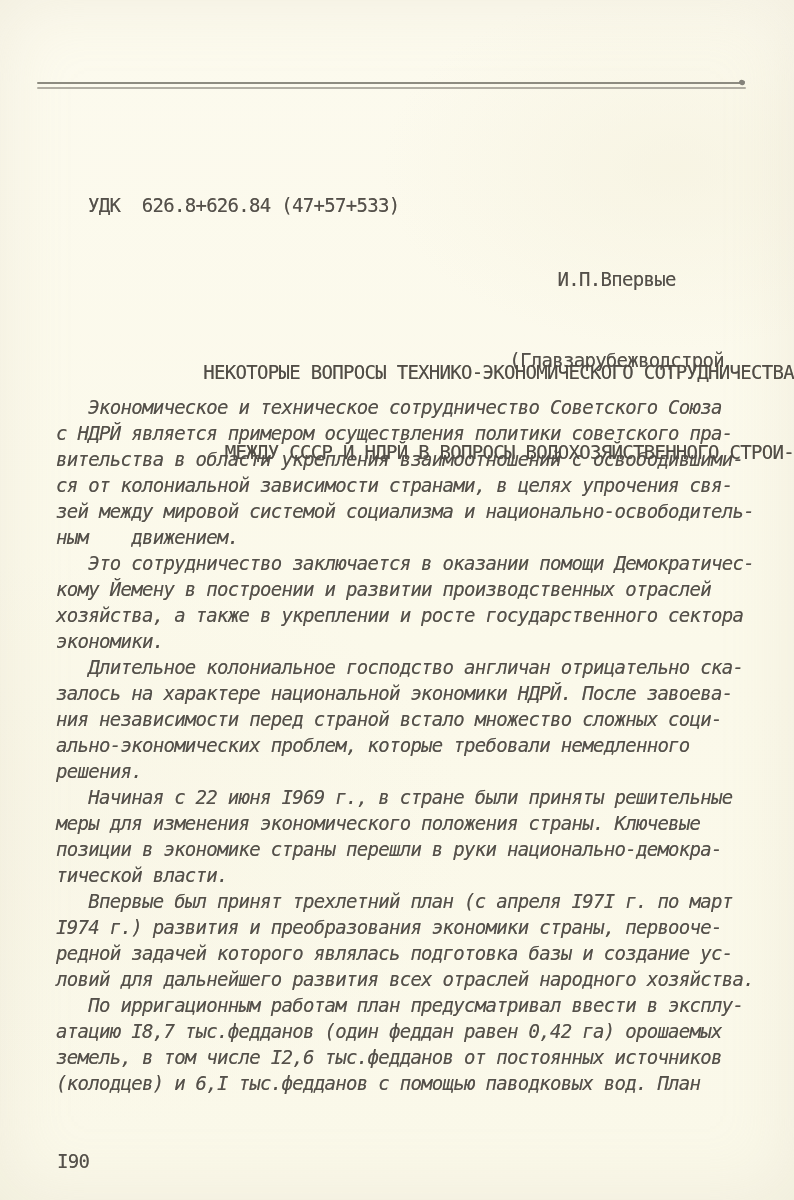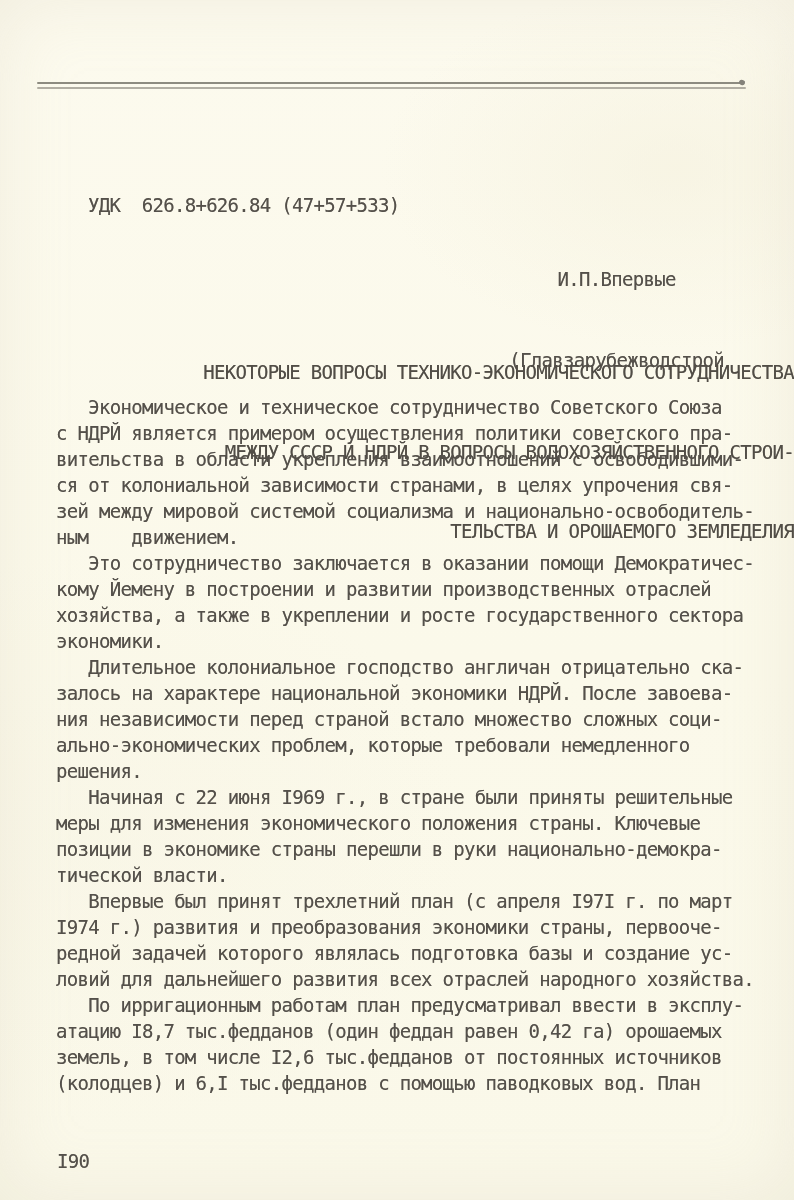--- a/index.html
+++ b/index.html
@@ -29,21 +29,21 @@
   .top-rule{position:absolute;left:37px;top:82px;width:709px;}
   .top-rule .r1{position:relative;width:706px;height:2px;background:#8d8b80;border-radius:1px;}
   .top-rule .r1 .end-dot{position:absolute;right:-2px;top:-2px;width:6px;height:5px;background:#84827a;border-radius:50% 40% 50% 40%;transform:rotate(18deg);}
   .top-rule .r2{width:709px;height:2px;background:#a3a095;opacity:.85;margin-top:3px;border-radius:1px;}
   
   .udc{position:absolute;left:64px;top:192px;margin-left:24px;}
   .author-block{position:absolute;right:70px;top:212px;text-align:center;line-height:27px;}
   
   .title-block{position:absolute;left:0;right:0;top:306px;text-align:right;line-height:26.5px;color:#514d46;}
   
-  .body-text{position:absolute;left:56px;top:394px;}
+  .body-text{position:absolute;left:56px;top:394px;font-style:italic;}
   .page-number{position:absolute;left:57px;top:1148px;}
 </style>
 </head>
 <body>
 
 <div class="page">
 
   <div class="top-rule">
     <div class="r1">
         <span class="end-dot"></span>
@@ -54,20 +54,19 @@
   <div class="udc txt">УДК  626.8+626.84 (47+57+533)</div>
 
   <div class="author-block txt">
     <div>И.П.Впервые</div>
     <div>(Главзарубежводстрой</div>
   </div>
 
   <div class="title-block txt">
     <div>НЕКОТОРЫЕ ВОПРОСЫ ТЕХНИКО-ЭКОНОМИЧЕСКОГО СОТРУДНИЧЕСТВА</div>
     <div>МЕЖДУ СССР И НДРЙ В ВОПРОСЫ ВОДОХОЗЯЙСТВЕННОГО СТРОИ-</div>
-    <div>ТЕЛЬСТВА И ОРОШАЕМОГО ЗЕМЛЕДЕЛИЯ</div>
   </div>
 
   <div class="body-text txt"><div>   Экономическое и техническое сотрудничество Советского Союза</div><div>с НДРЙ является примером осуществления политики советского пра-</div><div>вительства в области укрепления взаимоотношений с освободившими-</div><div>ся от колониальной зависимости странами, в целях упрочения свя-</div><div>зей между мировой системой социализма и национально-освободитель-</div><div>ным    движением.</div><div>   Это сотрудничество заключается в оказании помощи Демократичес-</div><div>кому Йемену в построении и развитии производственных отраслей</div><div>хозяйства, а также в укреплении и росте государственного сектора</div><div>экономики.</div><div>   Длительное колониальное господство англичан отрицательно ска-</div><div>залось на характере национальной экономики НДРЙ. После завоева-</div><div>ния независимости перед страной встало множество сложных соци-</div><div>ально-экономических проблем, которые требовали немедленного</div><div>решения.</div><div>   Начиная с 22 июня I969 г., в стране были приняты решительные</div><div>меры для изменения экономического положения страны. Ключевые</div><div>позиции в экономике страны перешли в руки национально-демокра-</div><div>тической власти.</div><div>   Впервые был принят трехлетний план (с апреля I97I г. по март</div><div>I974 г.) развития и преобразования экономики страны, первооче-</div><div>редной задачей которого являлась подготовка базы и создание ус-</div><div>ловий для дальнейшего развития всех отраслей народного хозяйства.</div><div>   По ирригационным работам план предусматривал ввести в эксплу-</div><div>атацию I8,7 тыс.федданов (один феддан равен 0,42 га) орошаемых</div><div>земель, в том числе I2,6 тыс.федданов от постоянных источников</div><div>(колодцев) и 6,I тыс.федданов с помощью паводковых вод. План</div></div>
 
   <div class="page-number txt">I90</div>
 
 </div>
 
 </body></html>

